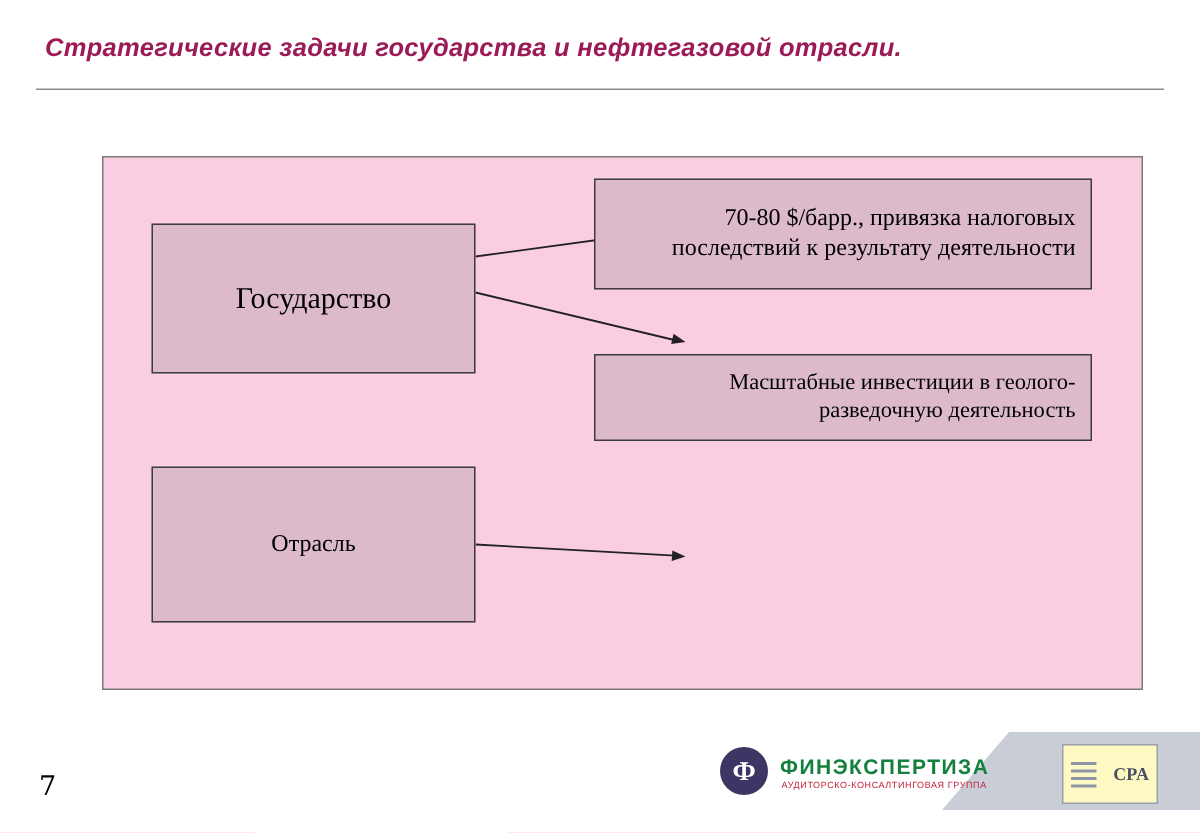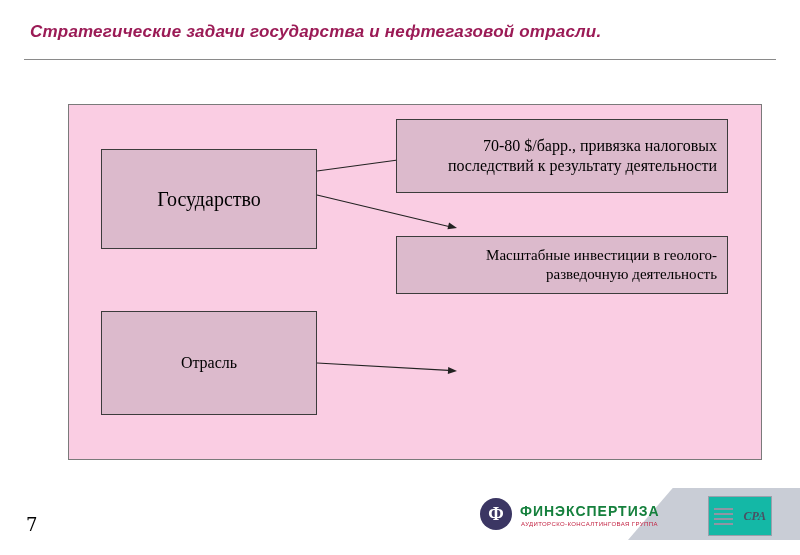--- a/index.html
+++ b/index.html
@@ -54,22 +54,22 @@
     font-family:"Liberation Sans", sans-serif; font-weight:bold;
     font-size:14px; color:#15803d; letter-spacing:1px;
   }
   .logo-tagline {
     position:absolute; left:521px; top:521px;
     font-family:"Liberation Sans", sans-serif;
     font-size:6px; color:#C21F3F; letter-spacing:0.4px;
   }
   .cpa-badge {
     position:absolute; left:708px; top:496px; width:64px; height:40px;
-    background:#14b8a6; border:1px solid #9aa0ab; box-sizing:border-box;
-    display:flex; align-items:center; gap:11px; padding:4px 5px;font-style:italic;
+    background:#fef9c3; border:1px solid #9aa0ab; box-sizing:border-box;
+    display:flex; align-items:center; gap:11px; padding:4px 5px;
   }
   .fine-print { flex:1; }
   .fp-line { height:2px; background:#8f95a3; margin:3px 0; }
   .cpa-text {
     font-family:"Liberation Serif", serif; font-weight:bold;
     font-size:12px; color:#4a4f63;
   }
   .page-number {
     position:absolute; left:26px; top:514px;
     font-family:"DejaVu Serif", serif; font-size:18px; color:#000;

